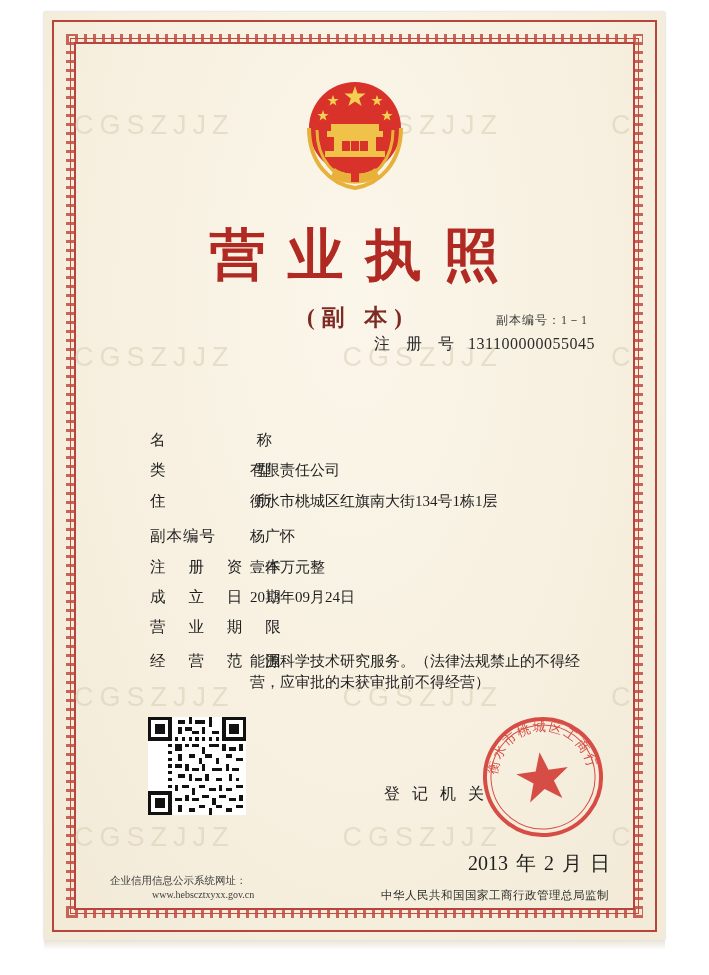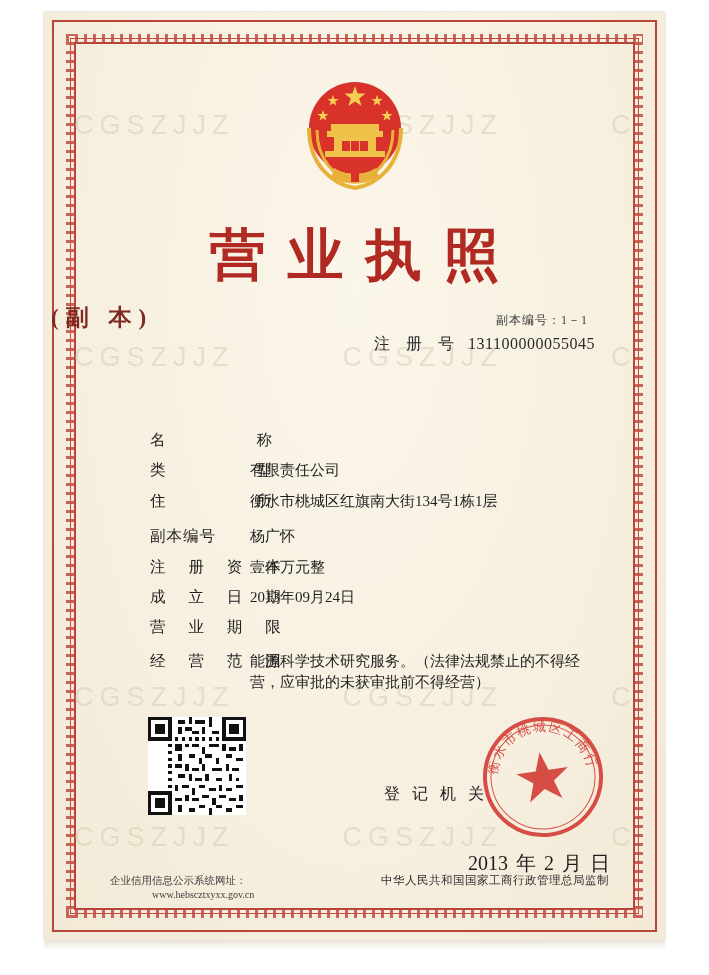--- a/index.html
+++ b/index.html
@@ -124,20 +124,21 @@
     text-indent: 22px;
     color: #b02a23;
     font-weight: bold;
     font-family: "Liberation Serif", serif;
   }
   .subtitle {
     position: absolute;
     top: 290px;
     left: 0;
     right: 0;
+    text-align: center;
     font-size: 23px;
     letter-spacing: 7px;
     text-indent: 7px;
     color: #7d2a22;
     font-weight: bold;
   }
 
   
   .copy-no {
     position: absolute;
@@ -247,21 +248,21 @@
   }
   .foot-left .url {
     display: block;
     margin-left: 42px;
     font-family: "Liberation Serif", serif;
     font-size: 10px;
   }
   .foot-right {
     position: absolute;
     right: 56px;
-    bottom: 52px;
+    bottom: 37px;
     font-size: 11.5px;
     color: #2e2e2e;
     letter-spacing: 0.5px;
   }
 
   
   .sheet-edge {
     position: absolute;
     left: 44px;
     top: 940px;

